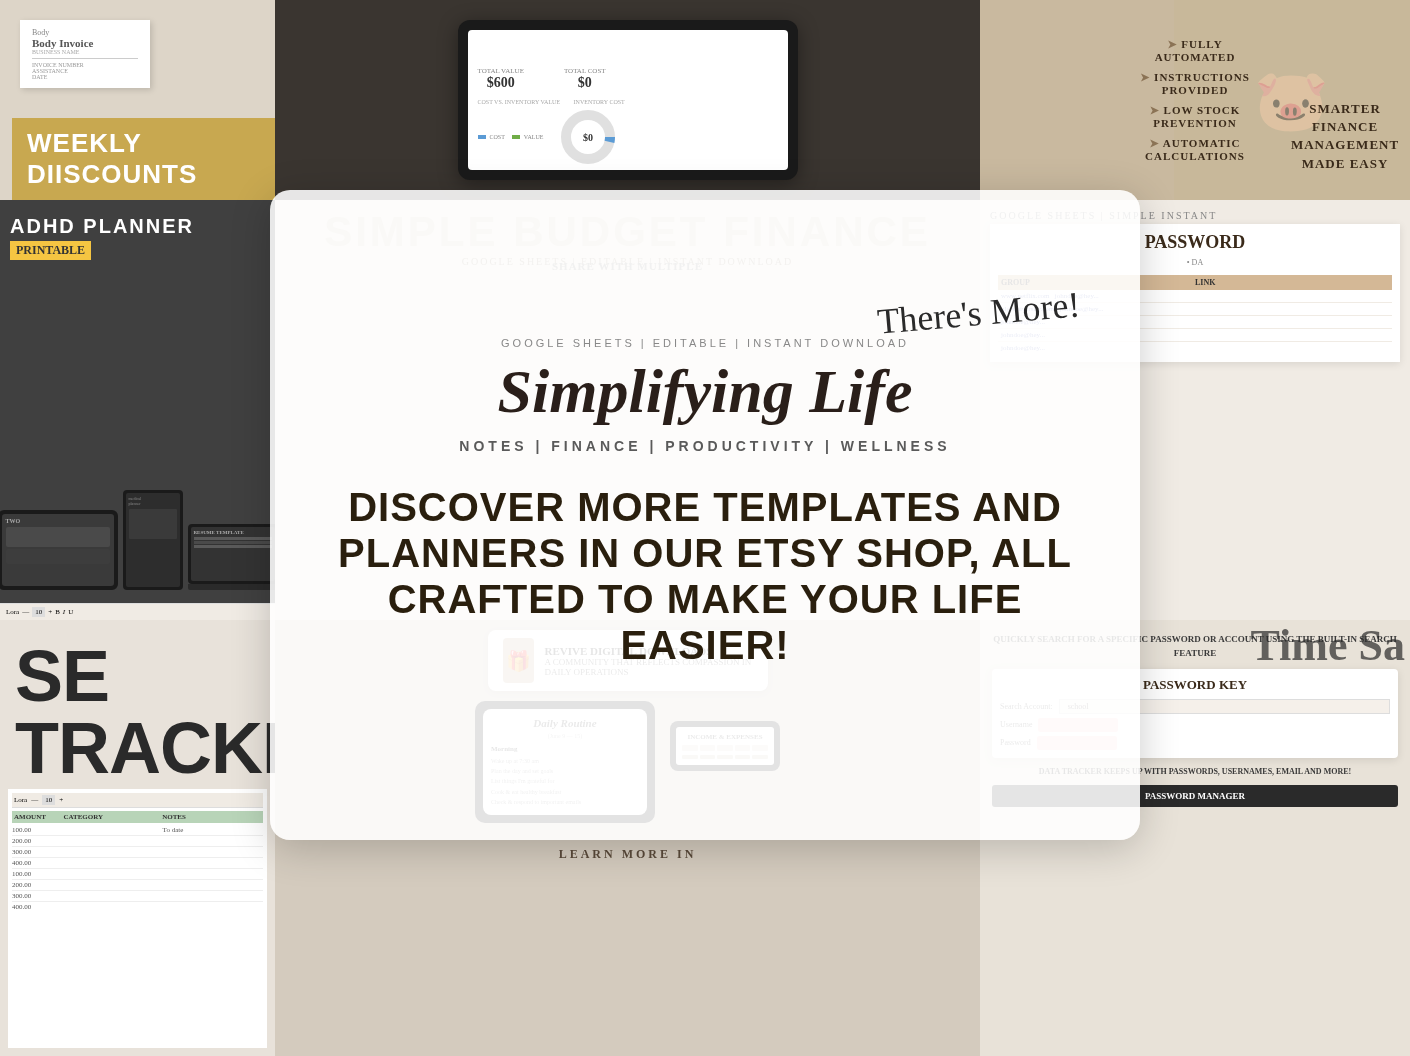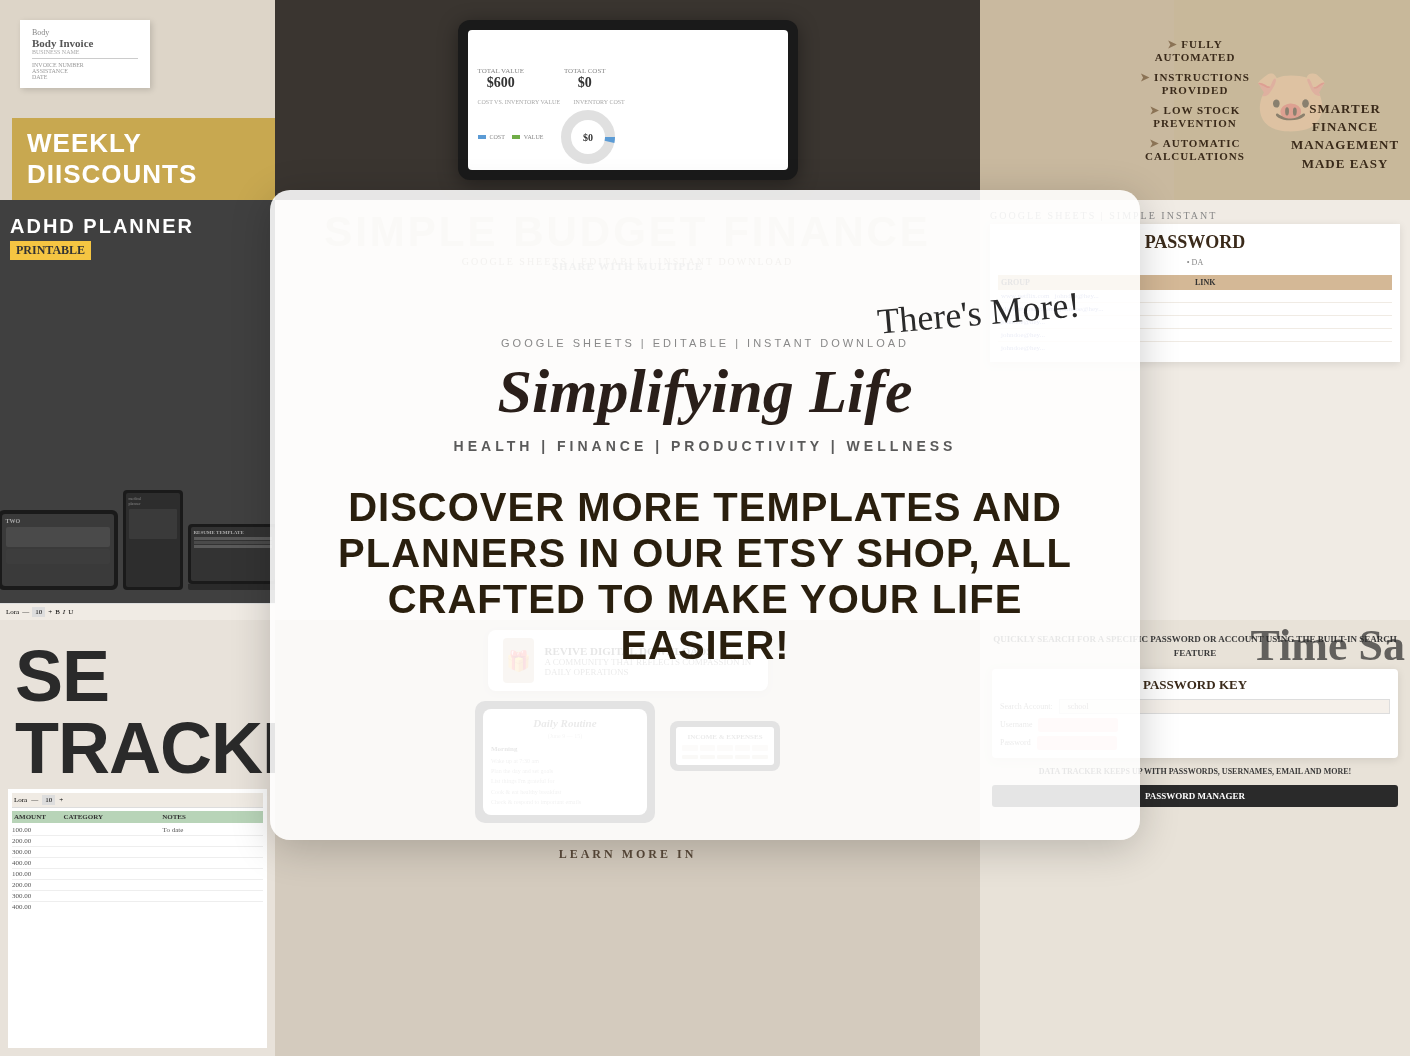--- a/index.html
+++ b/index.html
@@ -493,21 +493,21 @@
 <div class="overlay-card">
 
   <div style="position:relative;width:100%;">
     <div class="theres-more">There's More!</div>
   </div>
 
   <div class="overlay-subtitle">GOOGLE SHEETS | EDITABLE | INSTANT DOWNLOAD</div>
 
   <div class="overlay-title">Simplifying Life</div>
 
-  <div class="overlay-categories">HEALTH | FINANCE | PRODUCTIVITY | WELLNESS</div>
+  <div class="overlay-categories">NOTES | FINANCE | PRODUCTIVITY | WELLNESS</div>
 
   <div class="overlay-cta">
     <span>DISCOVER MORE TEMPLATES AND</span><br>
     <span>PLANNERS IN OUR ETSY SHOP, ALL</span><br>
     <span>CRAFTED TO MAKE YOUR LIFE EASIER!</span>
   </div>
 
 </div>
 
 </body></html>

